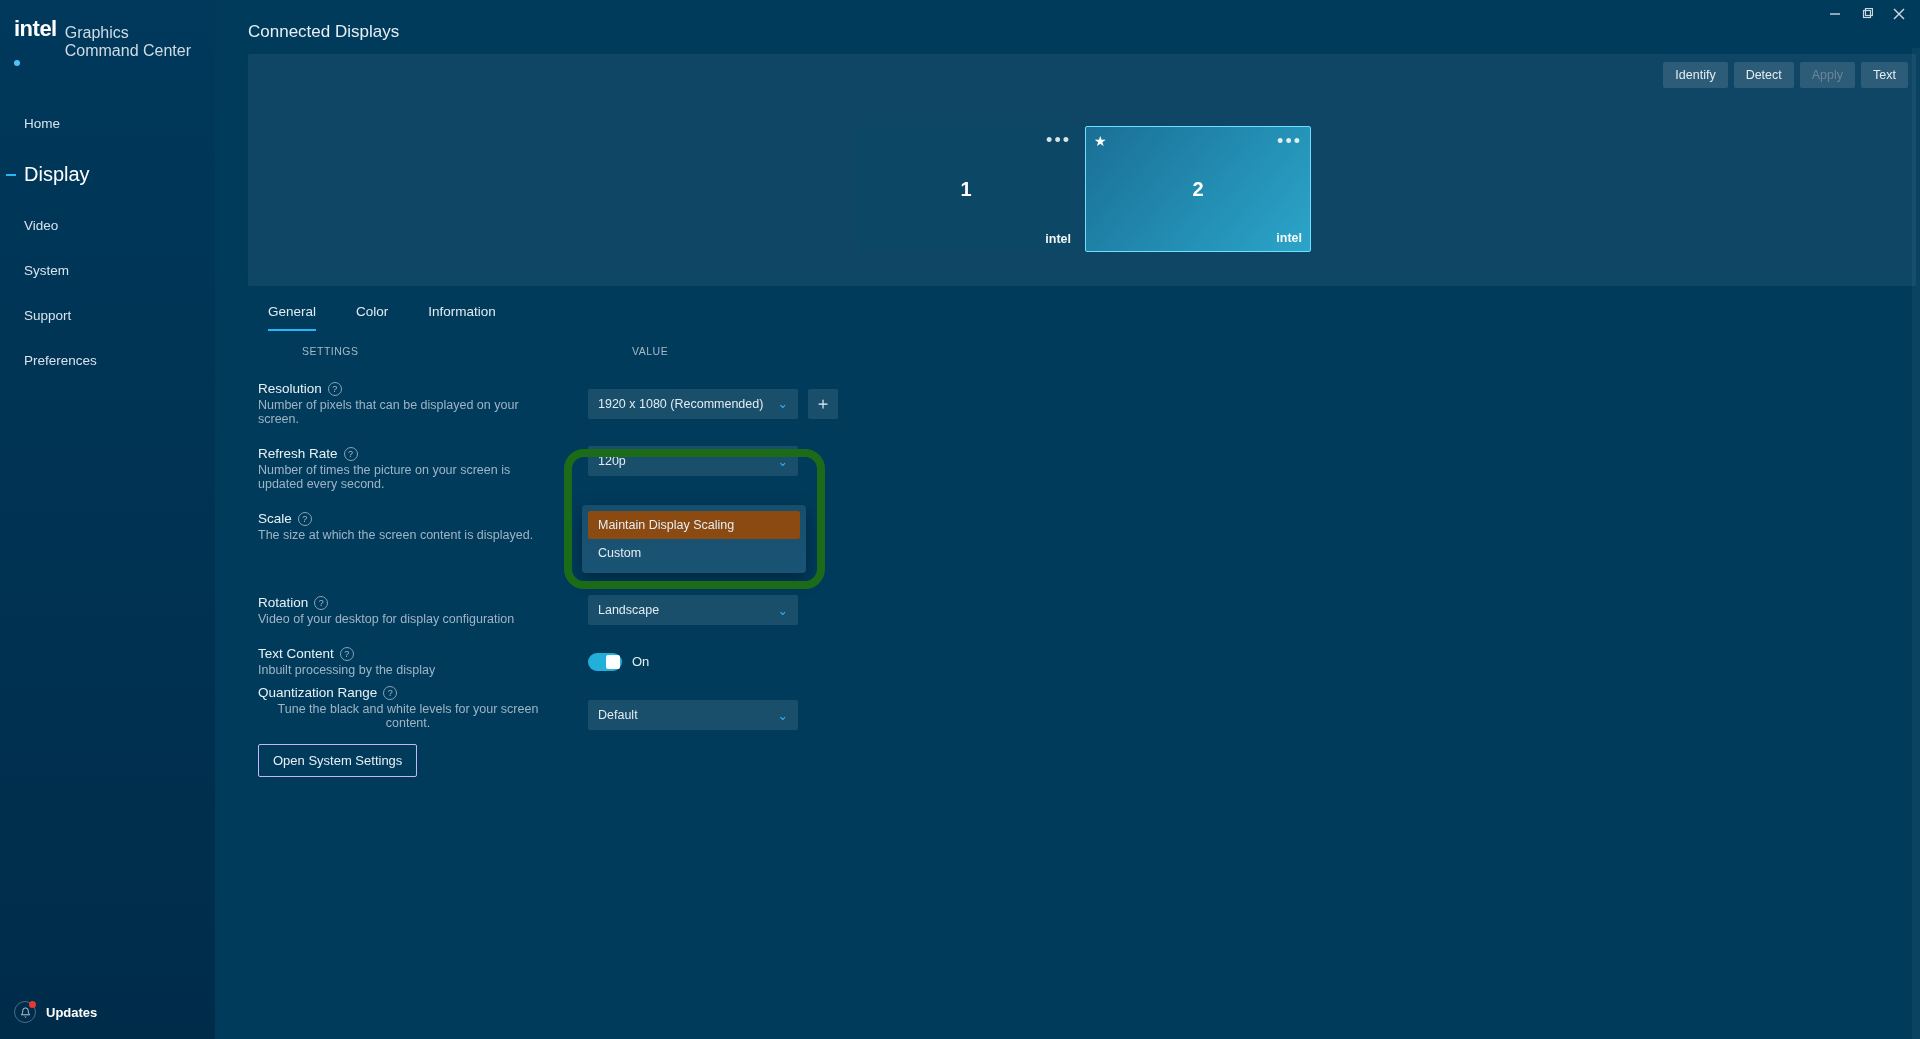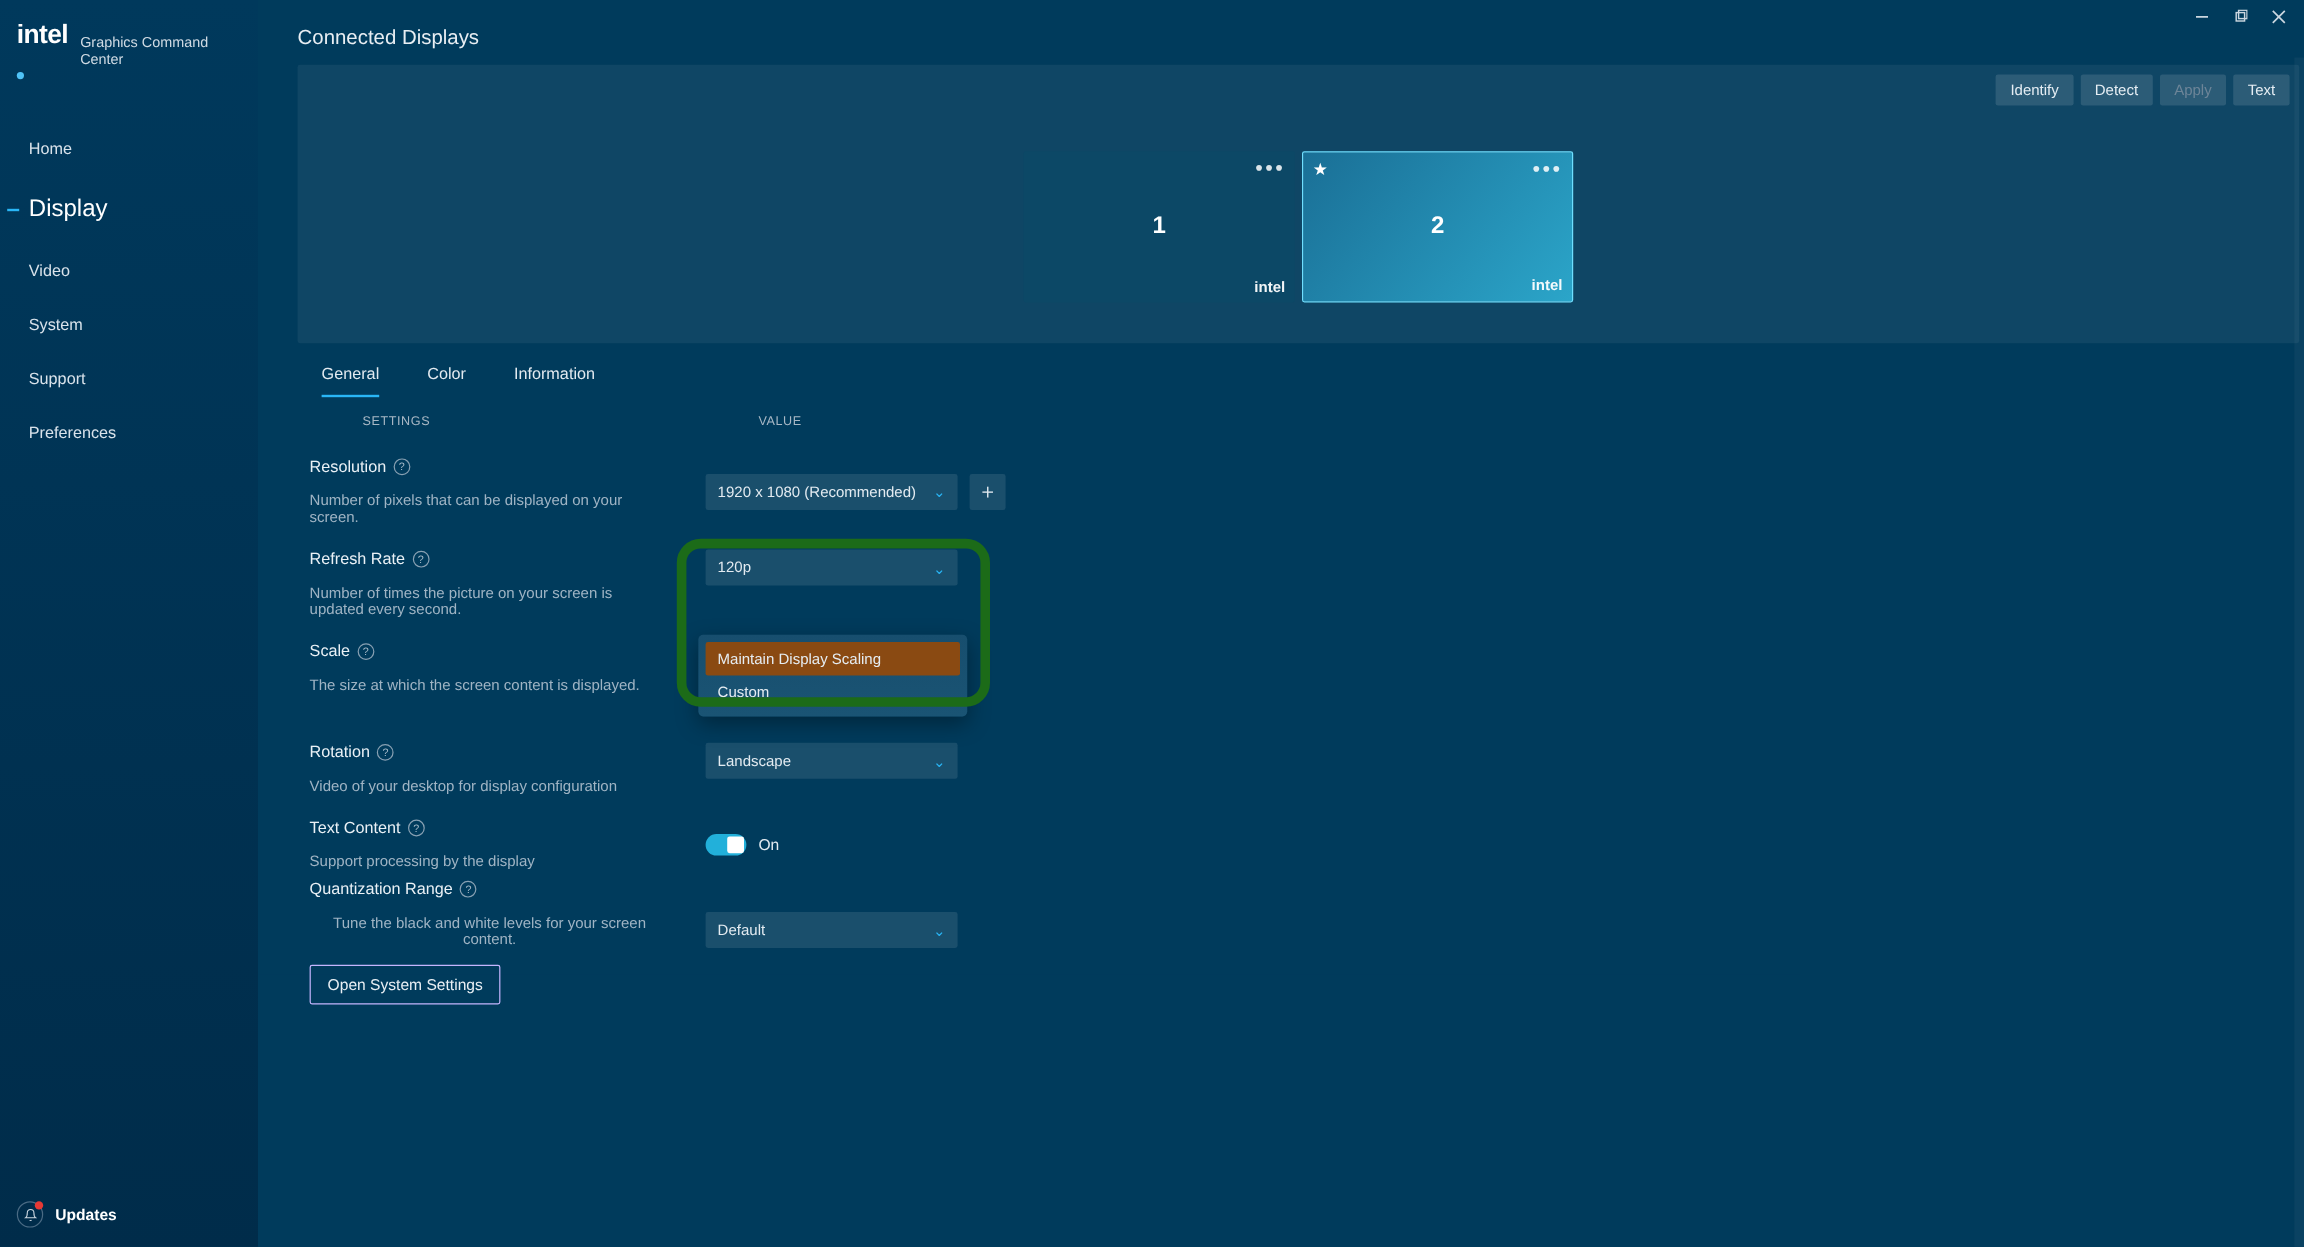--- a/index.html
+++ b/index.html
@@ -8,21 +8,21 @@
   
   .titlebar { position: absolute; top: 0; right: 0; height: 28px; display: flex; align-items: center; gap: 18px; padding: 0 14px; }
   .titlebar .win-btn { width: 14px; height: 14px; display:flex; align-items:center; justify-content:center; color:#cbd7e0; cursor:pointer; }
   .titlebar .win-btn svg { display:block; }
 
   
   .sidebar { position:absolute; left:0; top:0; width:215px; height:100%; background: linear-gradient(#00395c,#002c4a); }
   .brand { display:flex; align-items:center; gap:8px; padding:16px 14px 40px 14px;}
   .brand .logo { font-weight:700; font-size:22px; color:#fff; letter-spacing:-0.5px; }
   .brand .dot { width:6px;height:6px;background:#4fc3f7;border-radius:50%; display:inline-block; position:relative; top:4px; }
-  .brand .app-name { font-size:12px; color:#d0dbe4; }
+  .brand .app-name { font-size:16px; color:#d0dbe4; }
   .nav { }
   .nav-item { padding:8px 24px; font-size:13.5px; color:#d9e3eb; cursor:pointer; position:relative; }
   .nav-item.active { font-size:20px; font-weight:400; color:#fff; padding:10px 24px;}
   .nav-item.active::before { content:""; position:absolute; left:6px; top:50%; width:10px; height:2px; background:#29b6f6; transform:translateY(-50%);}
   .nav-item + .nav-item { margin-top:14px; }
 
   .updates { position:absolute; left:14px; bottom:16px; display:flex; align-items:center; gap:10px; }
   .bell { width:22px;height:22px;border:1px solid #4a6b84;border-radius:50%; display:flex;align-items:center;justify-content:center; position:relative;}
   .bell .red { position:absolute; top:-1px; right:-1px; width:7px;height:7px;background:#e53935;border-radius:50%; }
   .updates-label { font-size:13px; font-weight:600; color:#fff;}
@@ -44,21 +44,21 @@
 
   .tabs { display:flex; gap:40px; padding:18px 20px 0 20px; border-bottom:0; }
   .tab { font-size:13.5px; color:#e2eaf0; padding:0 0 10px 0; cursor:pointer; }
   .tab.active { border-bottom:2px solid #29b6f6; }
 
   .grid { display:grid; grid-template-columns: 330px 300px; column-gap:0; padding:14px 10px 0 10px; row-gap:20px; position:relative; }
   .col-head { font-size:10.5px; letter-spacing:0.5px; color:#a8b8c5; text-transform:uppercase; padding-bottom:4px;margin-left:44px;}
   .col-head.value { grid-column:2; }
   .setting-label { display:flex; align-items:center; gap:6px; font-size:13.5px; color:#eaf1f6;}
   .help-q { width:14px;height:14px;border:1px solid #88a1b3;border-radius:50%;display:inline-flex;align-items:center;justify-content:center;font-size:9px;color:#a7bcca; cursor:pointer;}
-  .setting-desc { font-size:12.5px; color:#9fb4c4; margin-top:14px; max-width:300px;}
+  .setting-desc { font-size:12.5px; color:#9fb4c4; margin-top:2px; max-width:300px;}
 
   .select { background:rgba(255,255,255,0.10); height:30px; border-radius:2px; display:flex; align-items:center; justify-content:space-between; padding:0 10px; font-size:12.5px; color:#e3ebf1; cursor:pointer; width:210px;}
   .select .chev { color:#29b6f6; }
   .select-row { display:flex; gap:10px; align-items:center;}
   .plus-btn { width:30px;height:30px;background:rgba(255,255,255,0.10);display:flex;align-items:center;justify-content:center;border-radius:2px;cursor:pointer;color:#e3ebf1;font-size:17px;}
 
   .scale-wrap { position:relative; }
   .scale-dropdown { position:absolute; left:-6px; top:-6px; width:224px; background:linear-gradient(#174e6e,#1a5474); border-radius:4px; box-shadow:0 6px 18px rgba(0,0,0,0.35); padding:6px; }
   .scale-option { padding:7px 10px; font-size:12.5px; color:#e6edf2; border-radius:2px; cursor:pointer;}
   .scale-option.selected { background:#8a4a12; }
@@ -214,21 +214,21 @@
         <span>Landscape</span>
         <span class="chev">⌄</span>
       </div>
     </div>
 
     <div>
       <div class="setting-label">
         <span>Text Content</span>
         <span class="help-q">?</span>
       </div>
-      <div class="setting-desc">Support processing by the display</div>
+      <div class="setting-desc">Inbuilt processing by the display</div>
     </div>
     <div class="toggle-row">
       <div class="toggle">
           <div class="knob"></div>
         </div>
       <span>On</span>
     </div>
 
     <div style="margin-top:-12px;text-align:center;">
       <div class="setting-label">

